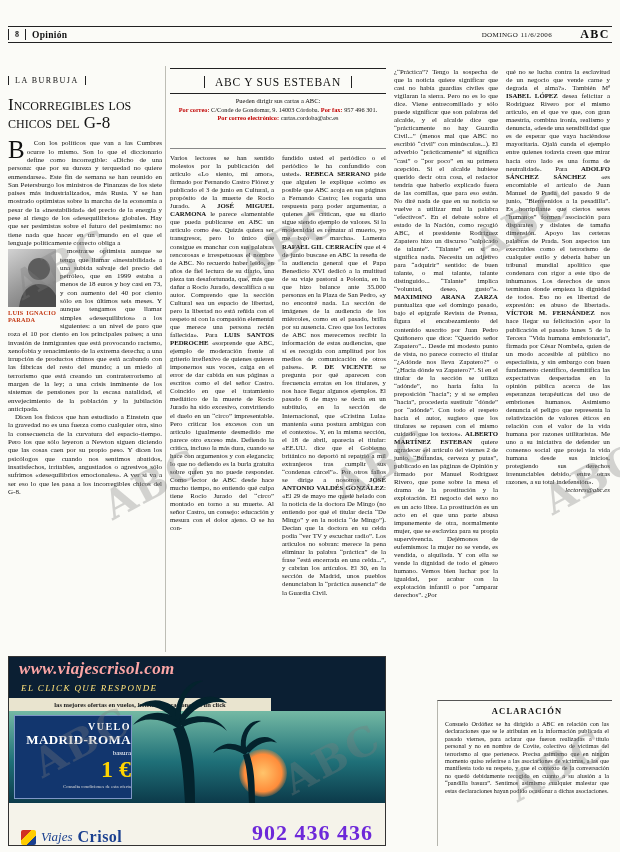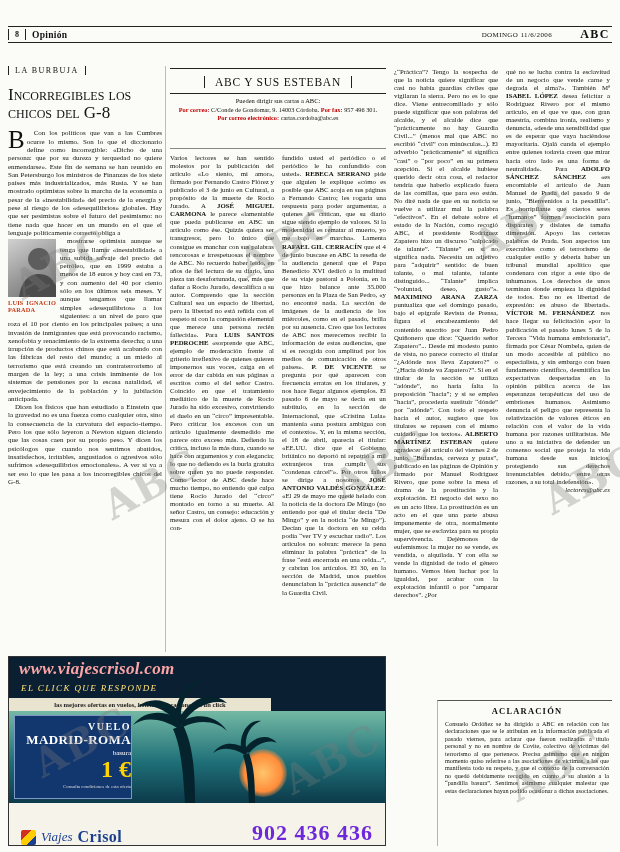--- a/index.html
+++ b/index.html
@@ -10,21 +10,21 @@
   .pheader{position:absolute;left:8px;top:26px;width:604px;height:15px;border-top:1px solid #222;border-bottom:1px solid #222;display:flex;justify-content:space-between;align-items:center}
   .ph-left{display:flex;align-items:center;gap:6px}
   .pgnum{border-left:1px solid #222;border-right:1px solid #222;padding:1px 6px;font-weight:bold;font-size:8px}
   .section-name{font-weight:bold;font-size:9.5px;letter-spacing:.3px}
   .ph-right{display:flex;align-items:center;gap:28px;padding-right:2px}
   .pdate{font-size:7px;letter-spacing:.4px}
   .masthead{font-weight:bold;font-size:12px;letter-spacing:1.5px}
 
   
   .burbuja{position:absolute;left:8px;top:66px;width:154px;height:588px;overflow:hidden}
-  .kicker{font-size:8px;letter-spacing:1.5px;margin:0 0 7px}
+  .kicker{font-size:8px;letter-spacing:1.5px;margin:10px 0 7px}
   .kicker span{border-left:1px solid #222;border-right:1px solid #222;padding:0 6px}
   .btitle{font-size:17px;line-height:1.03;font-variant:small-caps;font-weight:normal;margin-bottom:8px}
   .bbody p{font-size:7px;line-height:8.3px;text-align:justify;margin:0}
   .bbody p+p{text-indent:7px}
   .dropcap{float:left;font-size:25px;line-height:20px;padding:1px 2px 0 0}
   .photo{float:left;width:48px;margin:2px 4px 1px 0}
   .photo-img{width:48px;height:58px;background:linear-gradient(150deg,#d2d2d2,#979797 55%,#6e6e6e);position:relative;overflow:hidden}
   .photo-caption{color:#c43b17;font-weight:bold;font-size:6.3px;line-height:7px;margin-top:2px;letter-spacing:.2px;text-indent:0}
   .vrule1{position:absolute;left:165px;top:66px;width:1px;height:586px;background:#bdbdb5}
 

